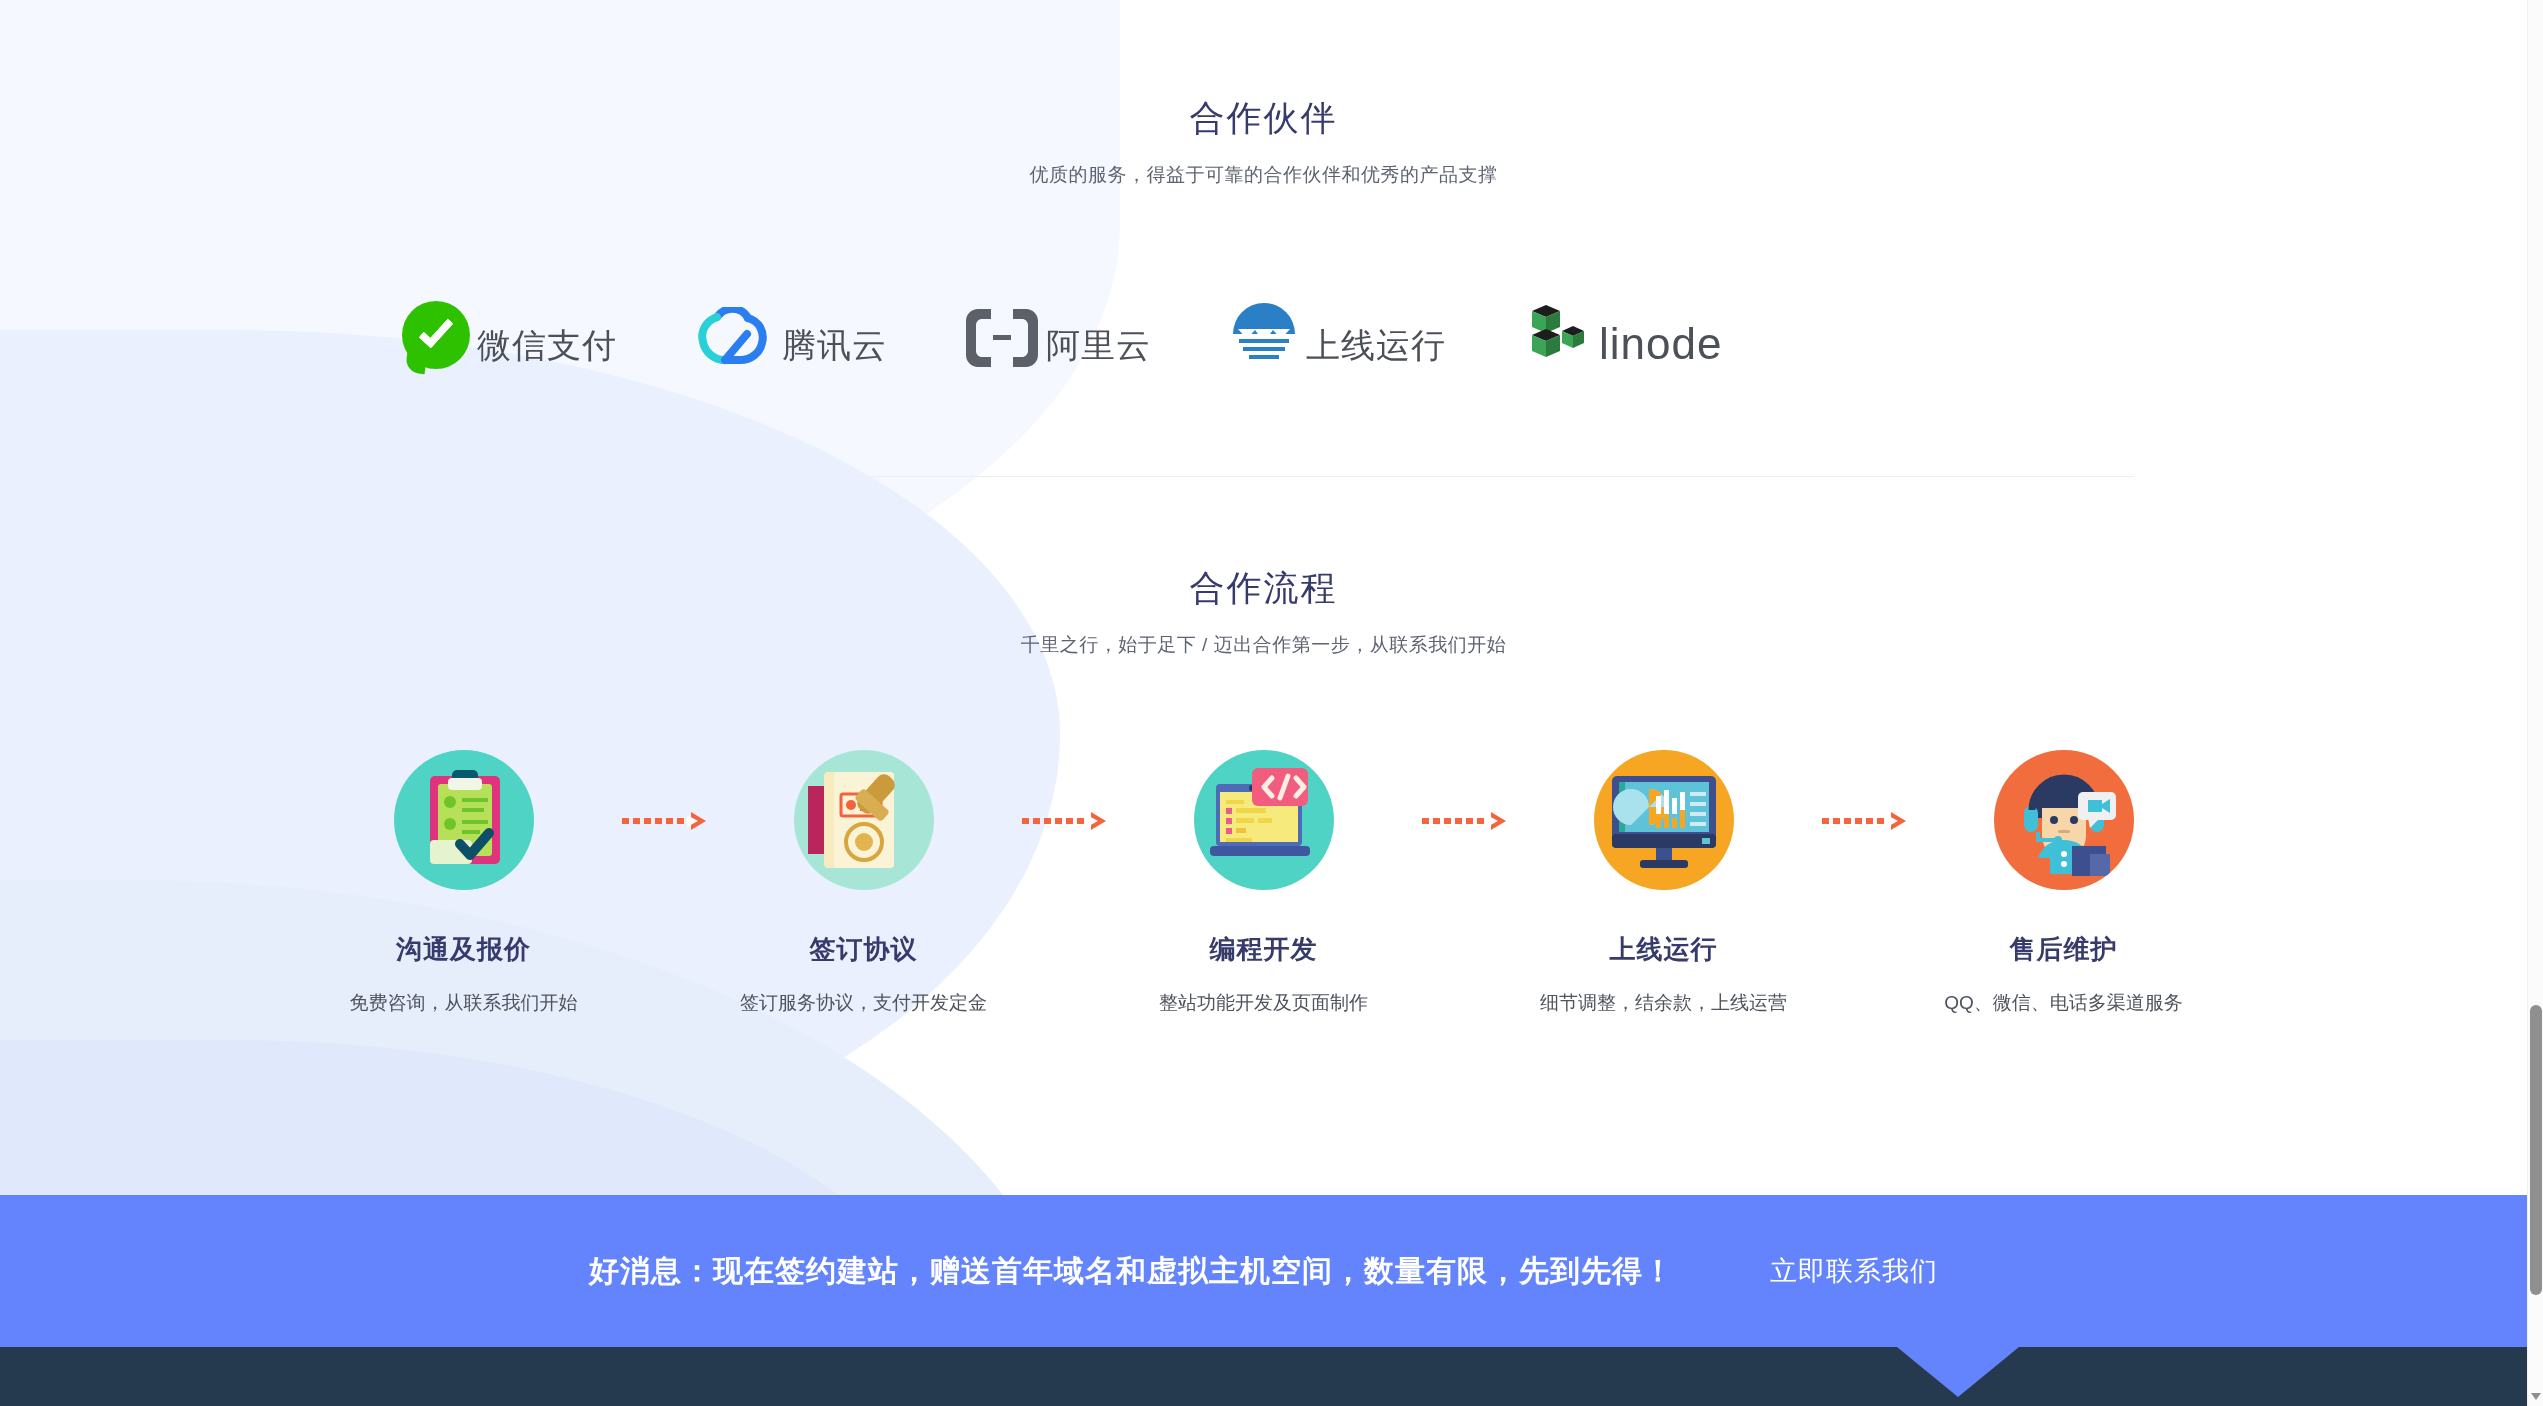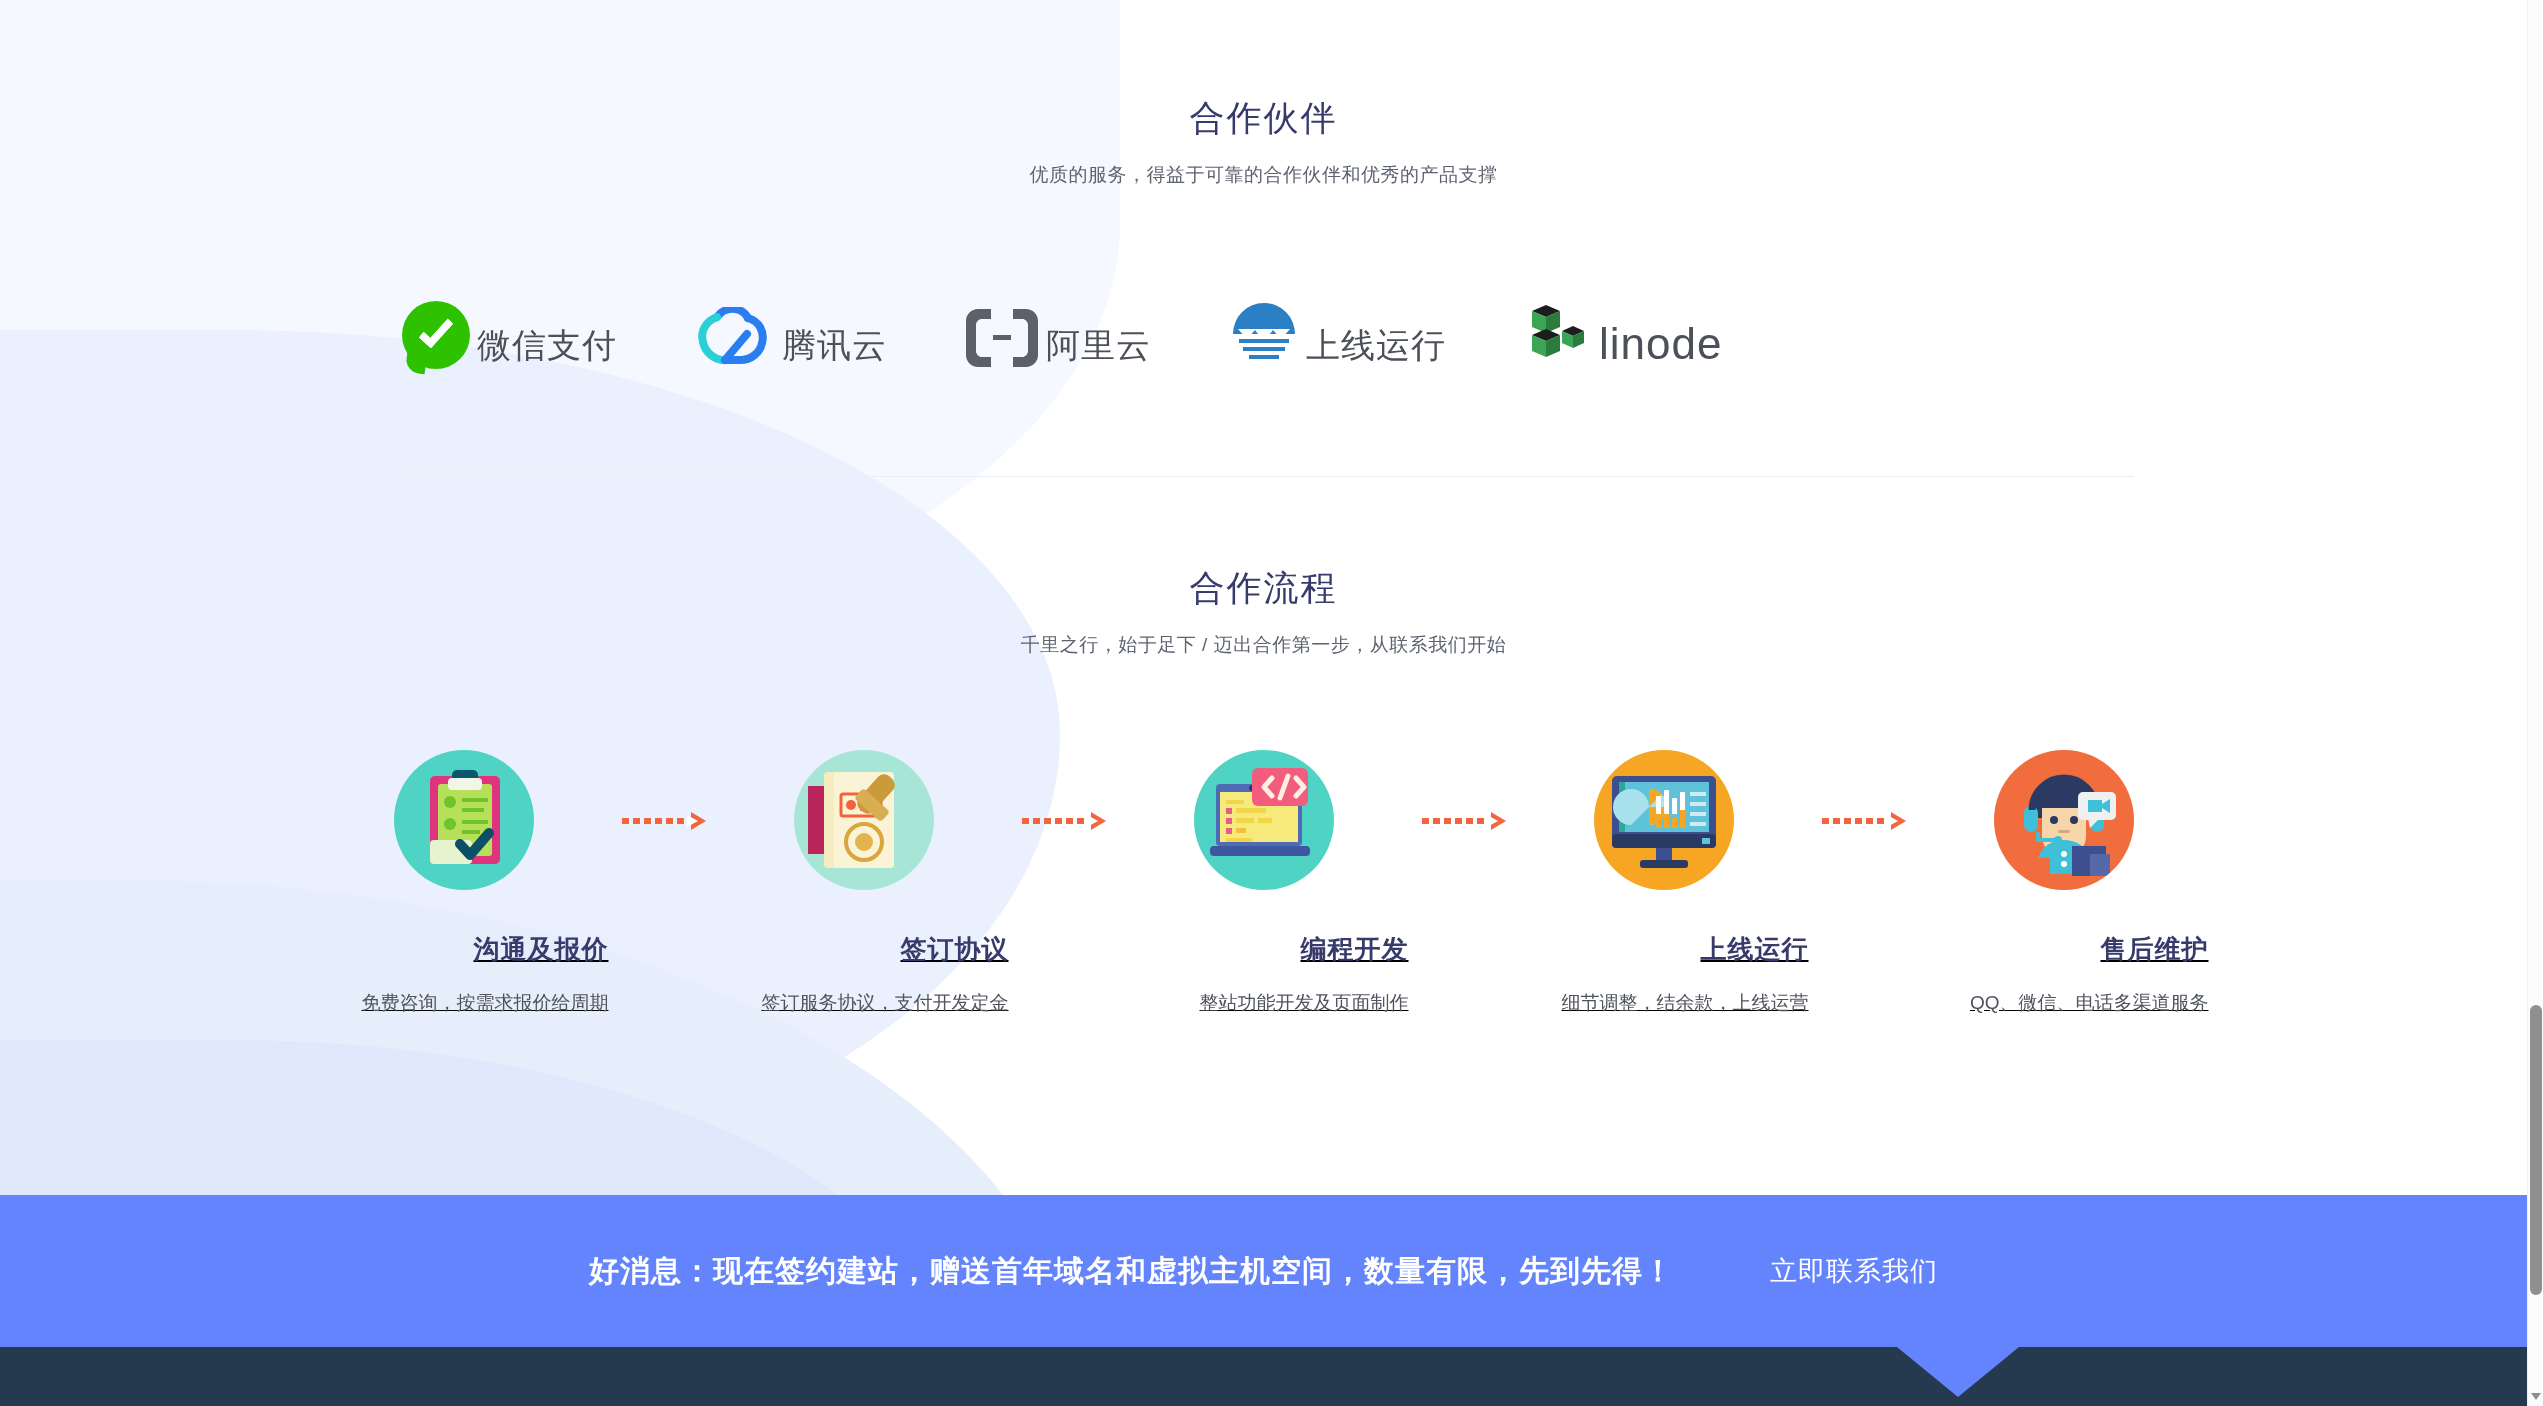--- a/index.html
+++ b/index.html
@@ -113,21 +113,21 @@
     margin:90px auto 0 auto;
     width:1740px; height:1px; background:#e9eef9;
   }
 
   
   #process{ padding-top:88px; }
   .steps{
     display:flex; align-items:flex-start; justify-content:center;
     margin-top:92px; padding:0 380px;
   }
-  .step{ width:290px; text-align:right; flex:0 0 auto;text-decoration:underline; }
+  .step{ width:290px; text-align:center; flex:0 0 auto; }
   .step-ico{
     width:140px; height:140px; border-radius:50%;
     margin:0 auto; position:relative; overflow:hidden;
   }
   .step-title{
     margin-top:42px; font-size:26px; font-weight:bold; color:#373b6b;
     letter-spacing:1px;
   }
   .step-desc{
     margin-top:23px; font-size:19px; color:#4f535d; white-space:nowrap;
@@ -303,21 +303,21 @@
             <circle cx="56" cy="74" r="6" fill="#6fc42a"></circle>
             <rect x="68" y="48" width="26" height="4" fill="#6fc42a"></rect>
             <rect x="68" y="58" width="22" height="4" fill="#6fc42a"></rect>
             <rect x="68" y="70" width="26" height="4" fill="#6fc42a"></rect>
             <rect x="68" y="80" width="18" height="4" fill="#6fc42a"></rect>
             <rect x="36" y="90" width="42" height="24" rx="4" fill="#e5f3cf"></rect>
             <path d="M66 94l10 11 19-22" fill="none" stroke="#0d4f66" stroke-width="10" stroke-linecap="round" stroke-linejoin="round"></path>
           </svg>
         </div>
         <div class="step-title">沟通及报价</div>
-        <div class="step-desc">免费咨询，按需求报价给周期</div>
+        <div class="step-desc">免费咨询，从联系我们开始</div>
       </div>
 
       <div class="connector">
         <span class="dots"></span>
           <span class="chev"></span>
       </div>
 
       <div class="step">
         <div class="step-ico" style="background:#a7e6d7;">
           <svg width="140" height="140" viewBox="0 0 140 140">

